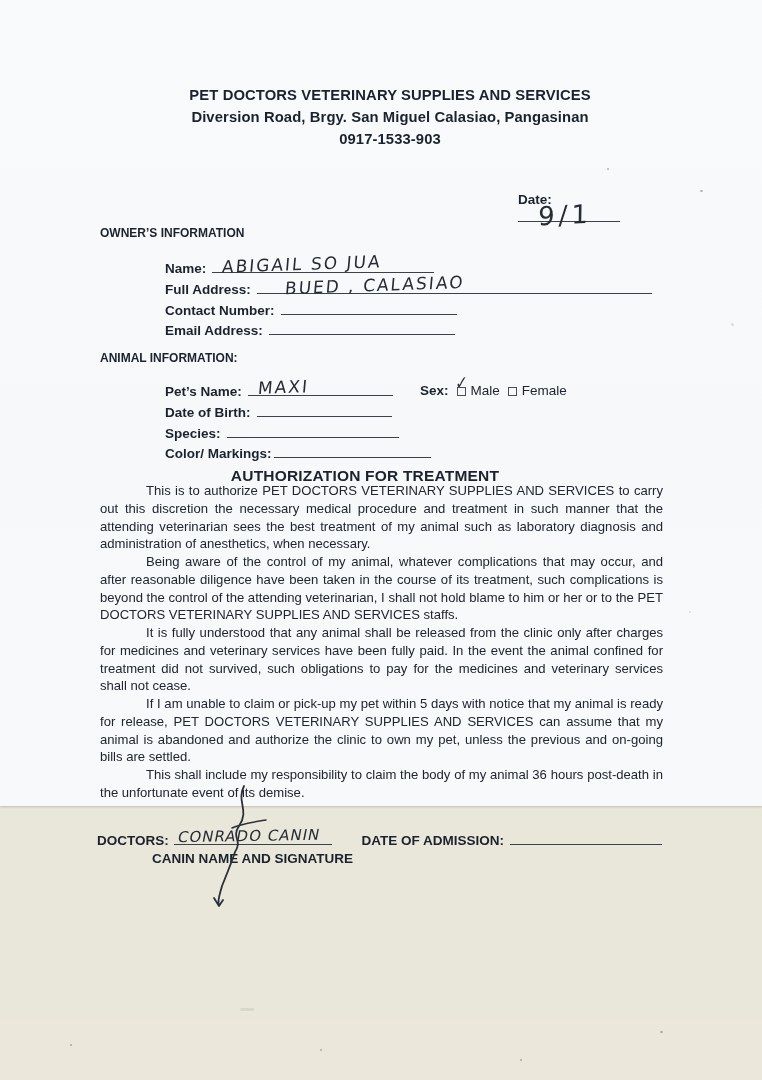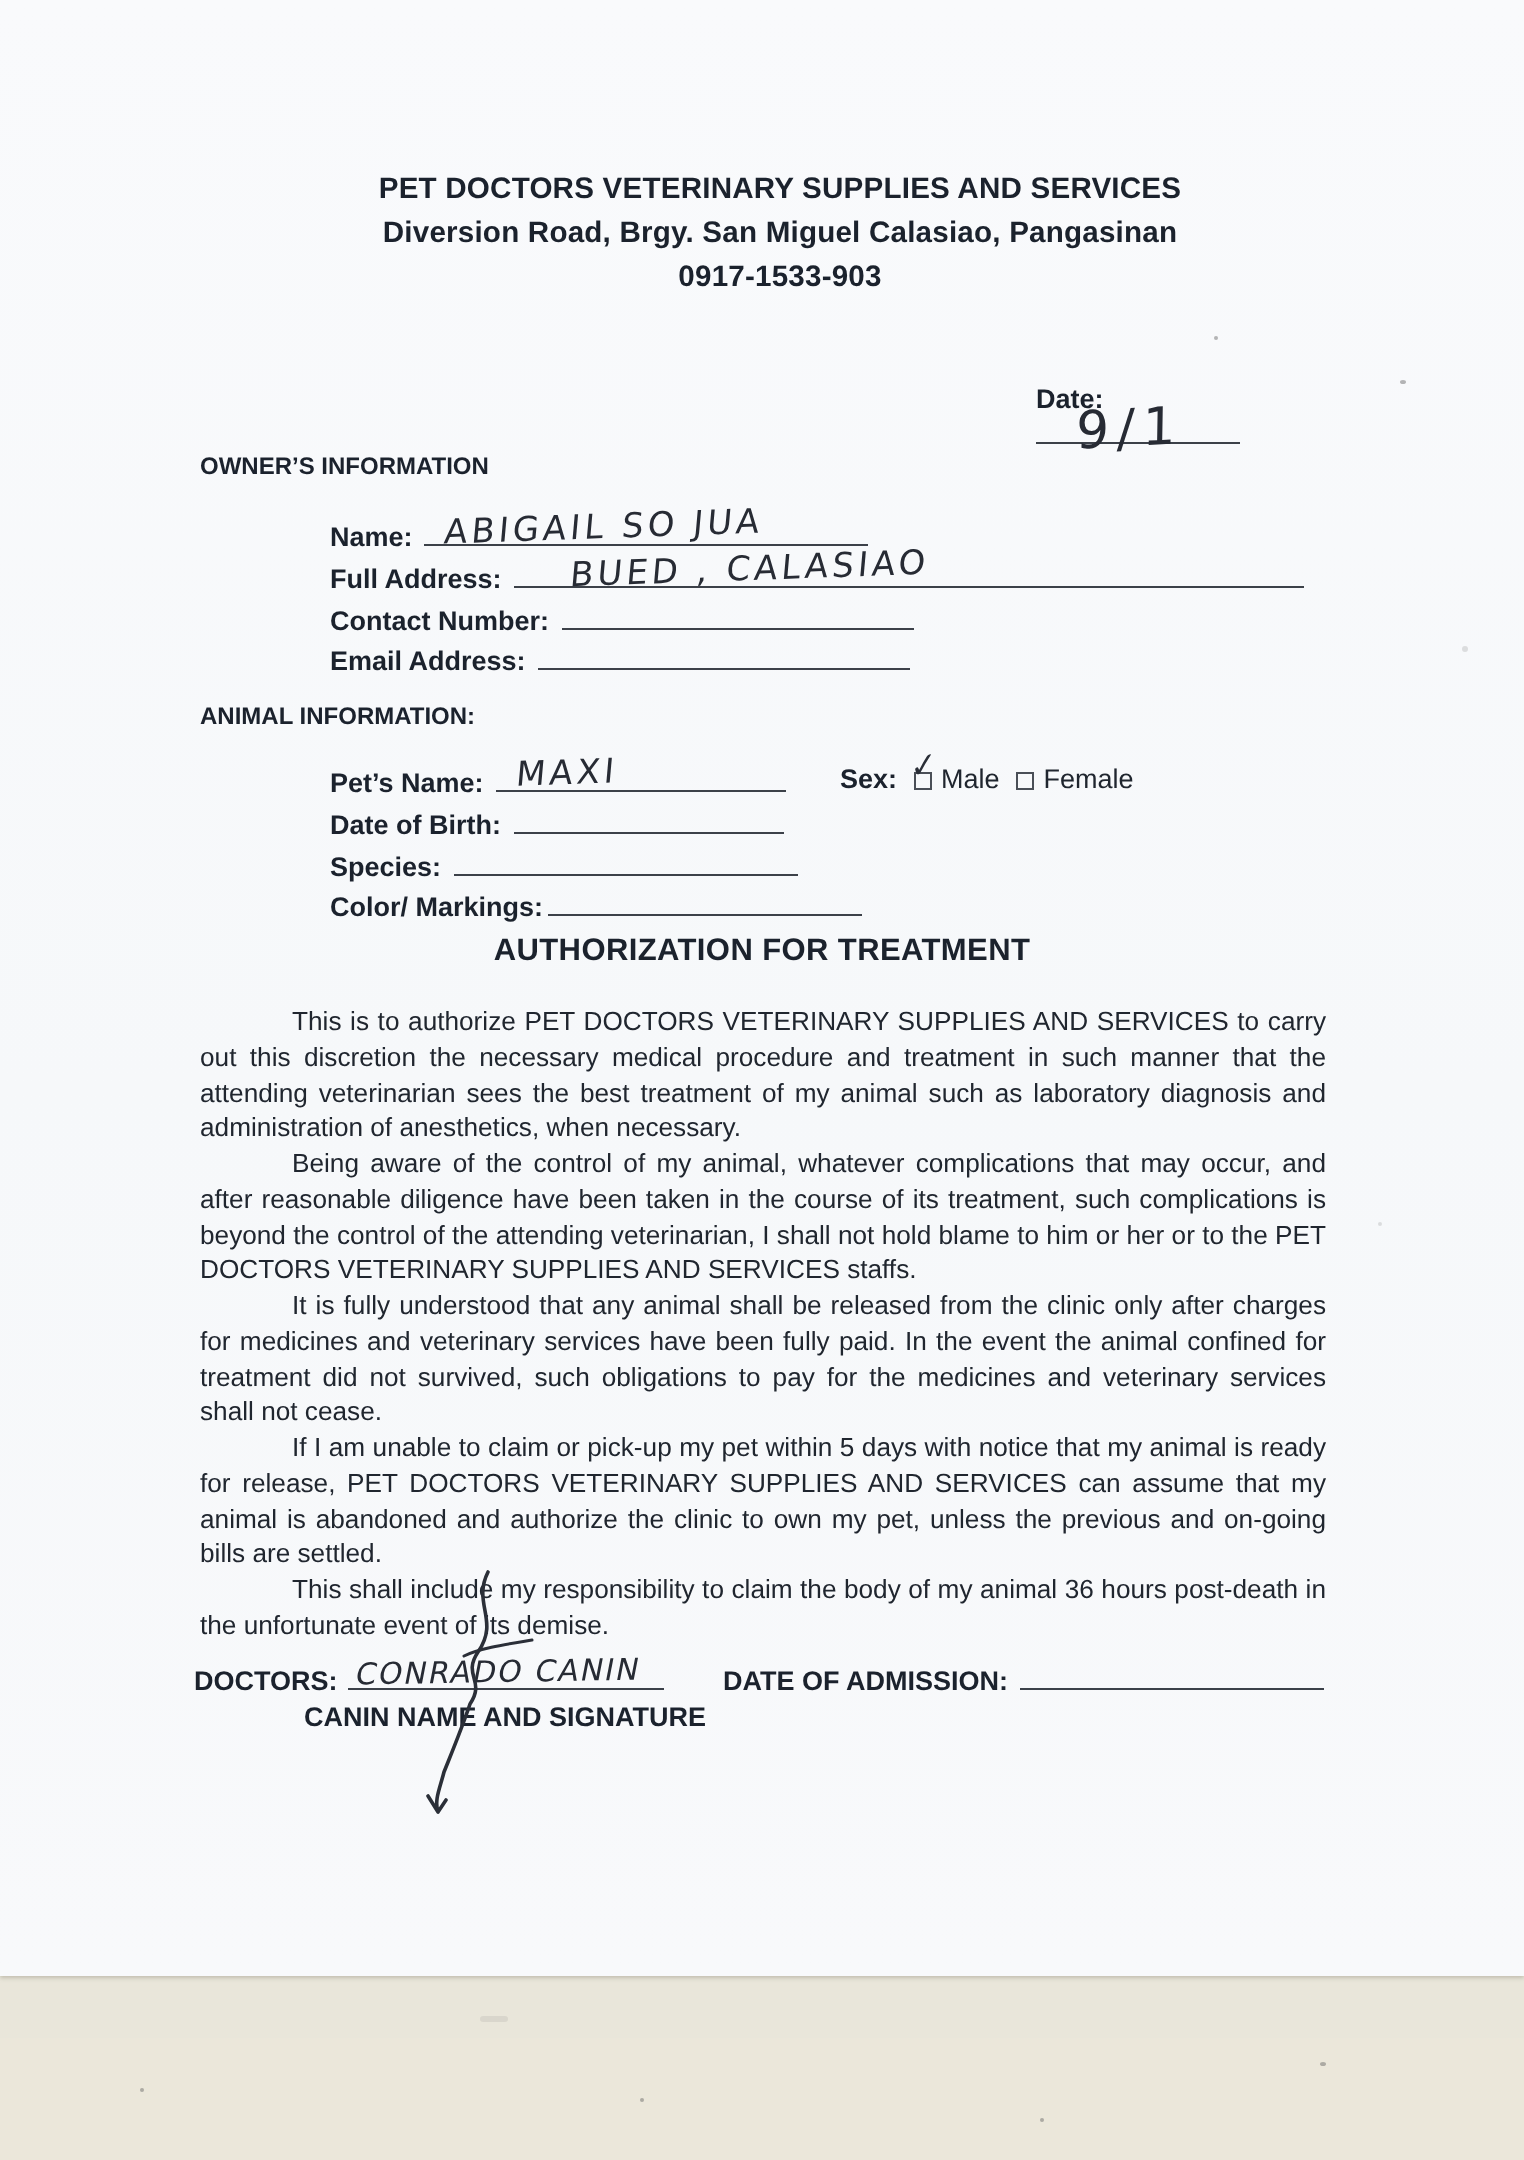--- a/index.html
+++ b/index.html
@@ -5,21 +5,21 @@
   * { margin:0; padding:0; box-sizing:border-box; }
   html,body { width:762px; height:1080px; }
   body {
     font-family:"Liberation Sans", sans-serif;
     background:#e9e6da;
     position:relative;
     overflow:hidden;
     color:#1d232c;
   }
   .paper {
-    position:absolute; left:0; top:0; width:762px; height:988px;
+    position:absolute; left:0; top:0; width:762px; height:806px;
     background:linear-gradient(180deg,#f9fafc 0%, #f6f8fa 55%, #f8f9fb 100%);
     box-shadow:0 1px 2px rgba(120,115,95,.35);
   }
   .scanner-bed {
     position:absolute; left:0; top:1019px; width:762px; height:61px;
     background:#ebe7da;
   }
   .speck { position:absolute; border-radius:50%; background:rgba(95,95,95,.45); }
 
   .clinic-header {
@@ -59,25 +59,25 @@
   }
   .cbx-wrap { position:relative; display:inline-block; }
   .checkmark {
     position:absolute; left:6px; top:-8px; font-size:16px; color:#2a2e37;
     font-family:"DejaVu Sans", sans-serif;
     transform:rotate(-12deg) skewX(-10deg); font-weight:bold;
   }
   .sex-option { font-size:13.5px; color:#20262f; }
 
   .auth-title {
-    position:absolute; left:100px; top:467px; width:562px; text-align:center;
+    position:absolute; left:84px; top:467px; width:562px; text-align:center;
     font-weight:bold; font-size:15.5px; color:#1b222d; letter-spacing:.2px;
   }
   .body-text {
-    position:absolute; left:100px; top:502px; width:563px;
+    position:absolute; left:100px; top:482px; width:563px;
     font-size:13.1px; line-height:17.75px; text-align:justify; color:#20262f;
   }
   .body-text p { text-indent:46px; margin:0; }
 
   .sig-area { position:absolute; left:97px; top:830px; width:565px; }
   .sig-row { display:flex; align-items:baseline; }
   .sig-row .wline { width:196px; margin-left:5px; }
   .sig-hand { font-size:15px; letter-spacing:1px; left:4px; bottom:-1px; transform:rotate(-1deg) skewX(-12deg); }
   .sig-caption { margin-left:55px; margin-top:3px; font-weight:bold; font-size:13.5px; color:#1b222d; }
   .doa { margin-left:30px; display:flex; align-items:baseline; }

